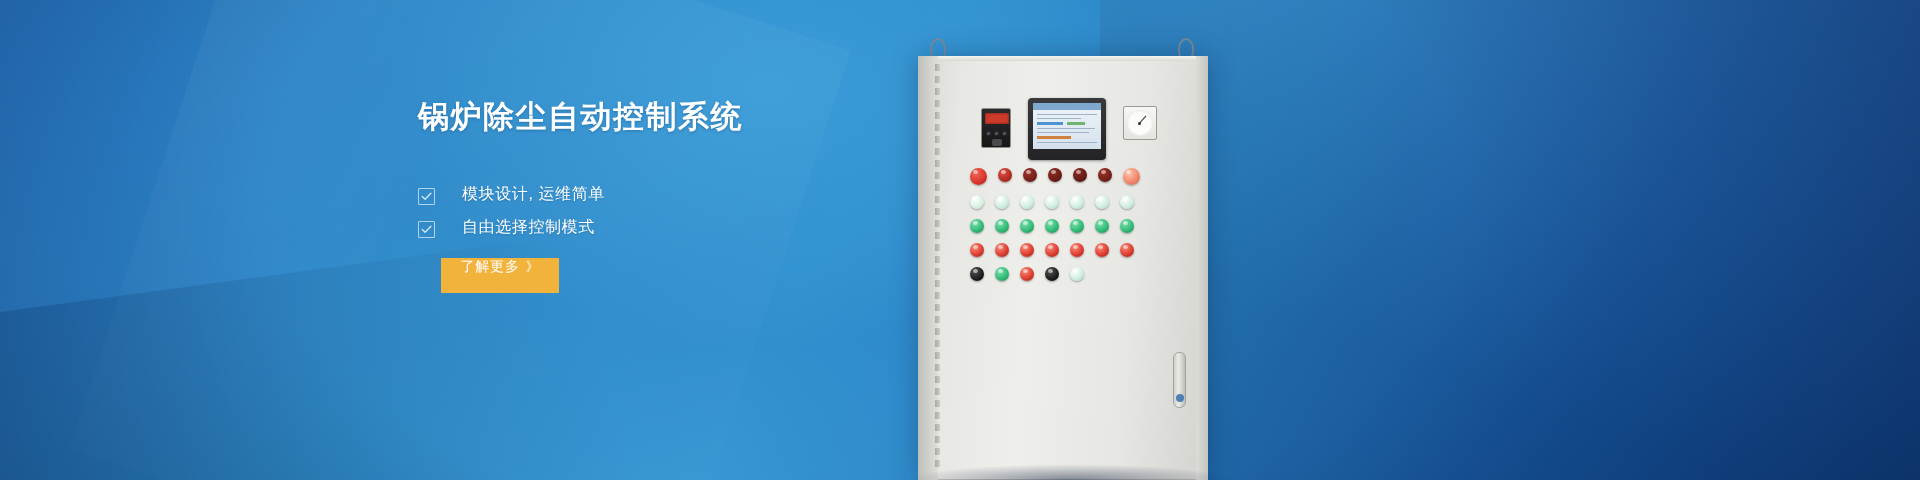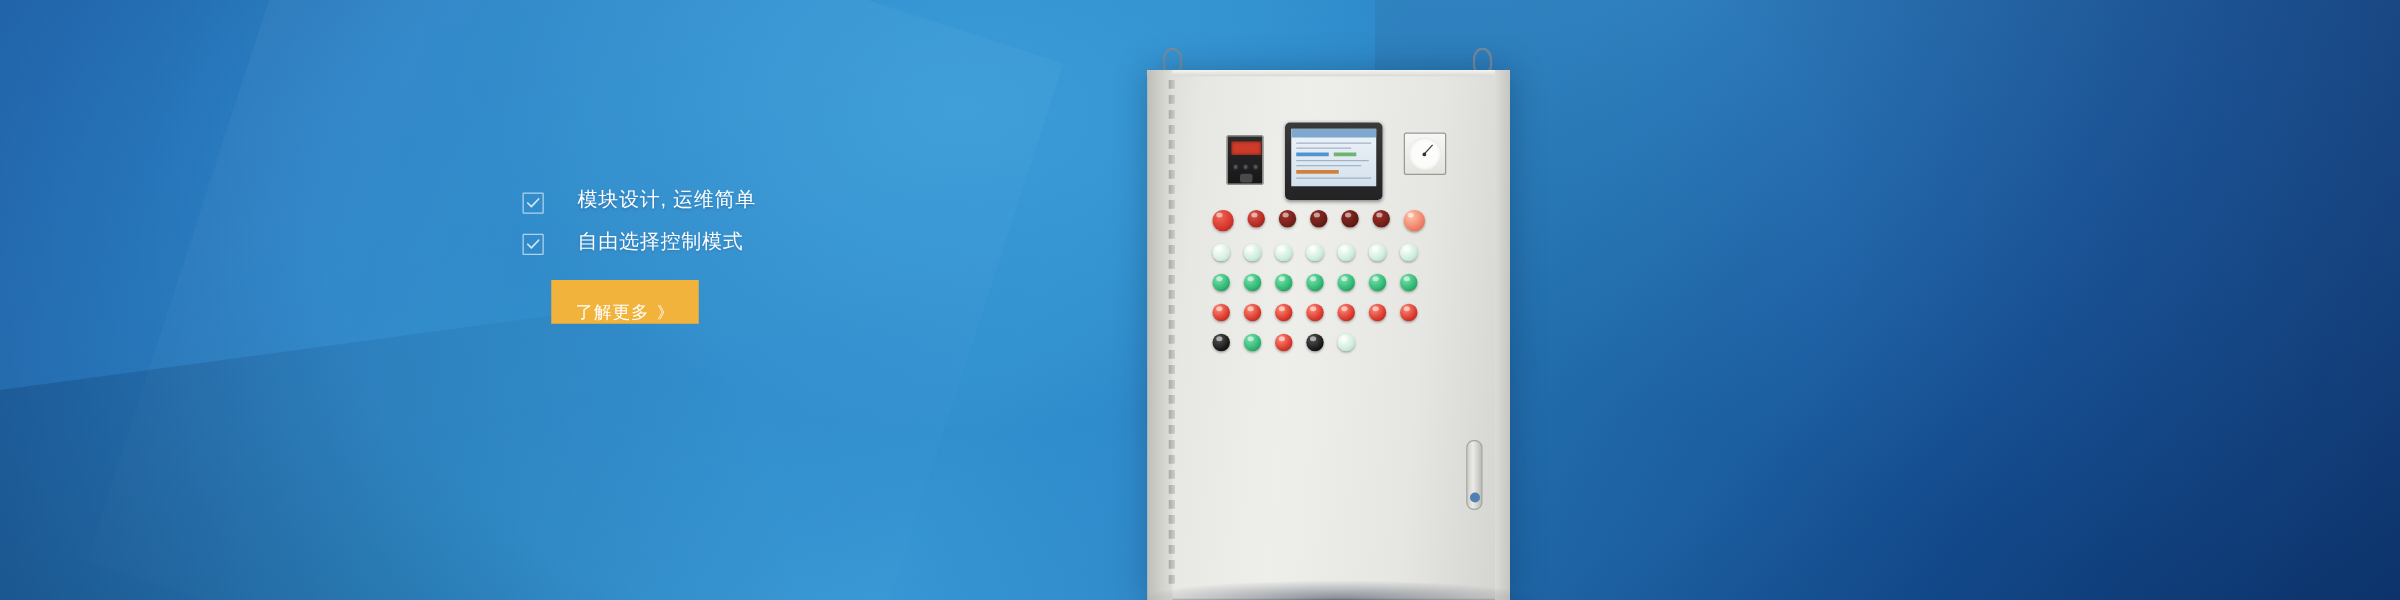--- a/index.html
+++ b/index.html
@@ -71,21 +71,21 @@
     font-size:16px;
     letter-spacing:0.6px;
     white-space:nowrap;
     text-shadow:0 1px 2px rgba(0,40,90,0.22);
   }
 
   .cta{
     margin-top:20px;
     margin-left:23px;
     display:inline-flex;
-    align-items:flex-end;
+    align-items:flex-start;
     justify-content:center;
     width:118px;height:35px;
     background:#f2b33d;
     color:#ffffff;
     font-size:14px;
     letter-spacing:0.8px;
     border:none;
     cursor:pointer;
     font-family:inherit;
   }
@@ -230,20 +230,21 @@
 <div class="banner">
 
   <div class="facet facet-a"></div>
   <div class="facet facet-d"></div>
   <div class="facet facet-c"></div>
   <div class="facet facet-b"></div>
   <div class="vignette"></div>
 
   <div class="content">
 
+    <div class="headline">锅炉除尘自动控制系统</div>
 
     <div class="bullets">
 
       <div class="bullet">
         <span class="check">
           <svg width="13" height="13" viewBox="0 0 13 13" aria-hidden="true">
             <path d="M2.2 6.4 L5.1 9.3 L10.9 3.2" fill="none" stroke="#cfe6f7" stroke-width="1.4" stroke-linecap="round" stroke-linejoin="round"></path>
           </svg>
         </span>
         <span class="bullet-label">模块设计, 运维简单</span>

